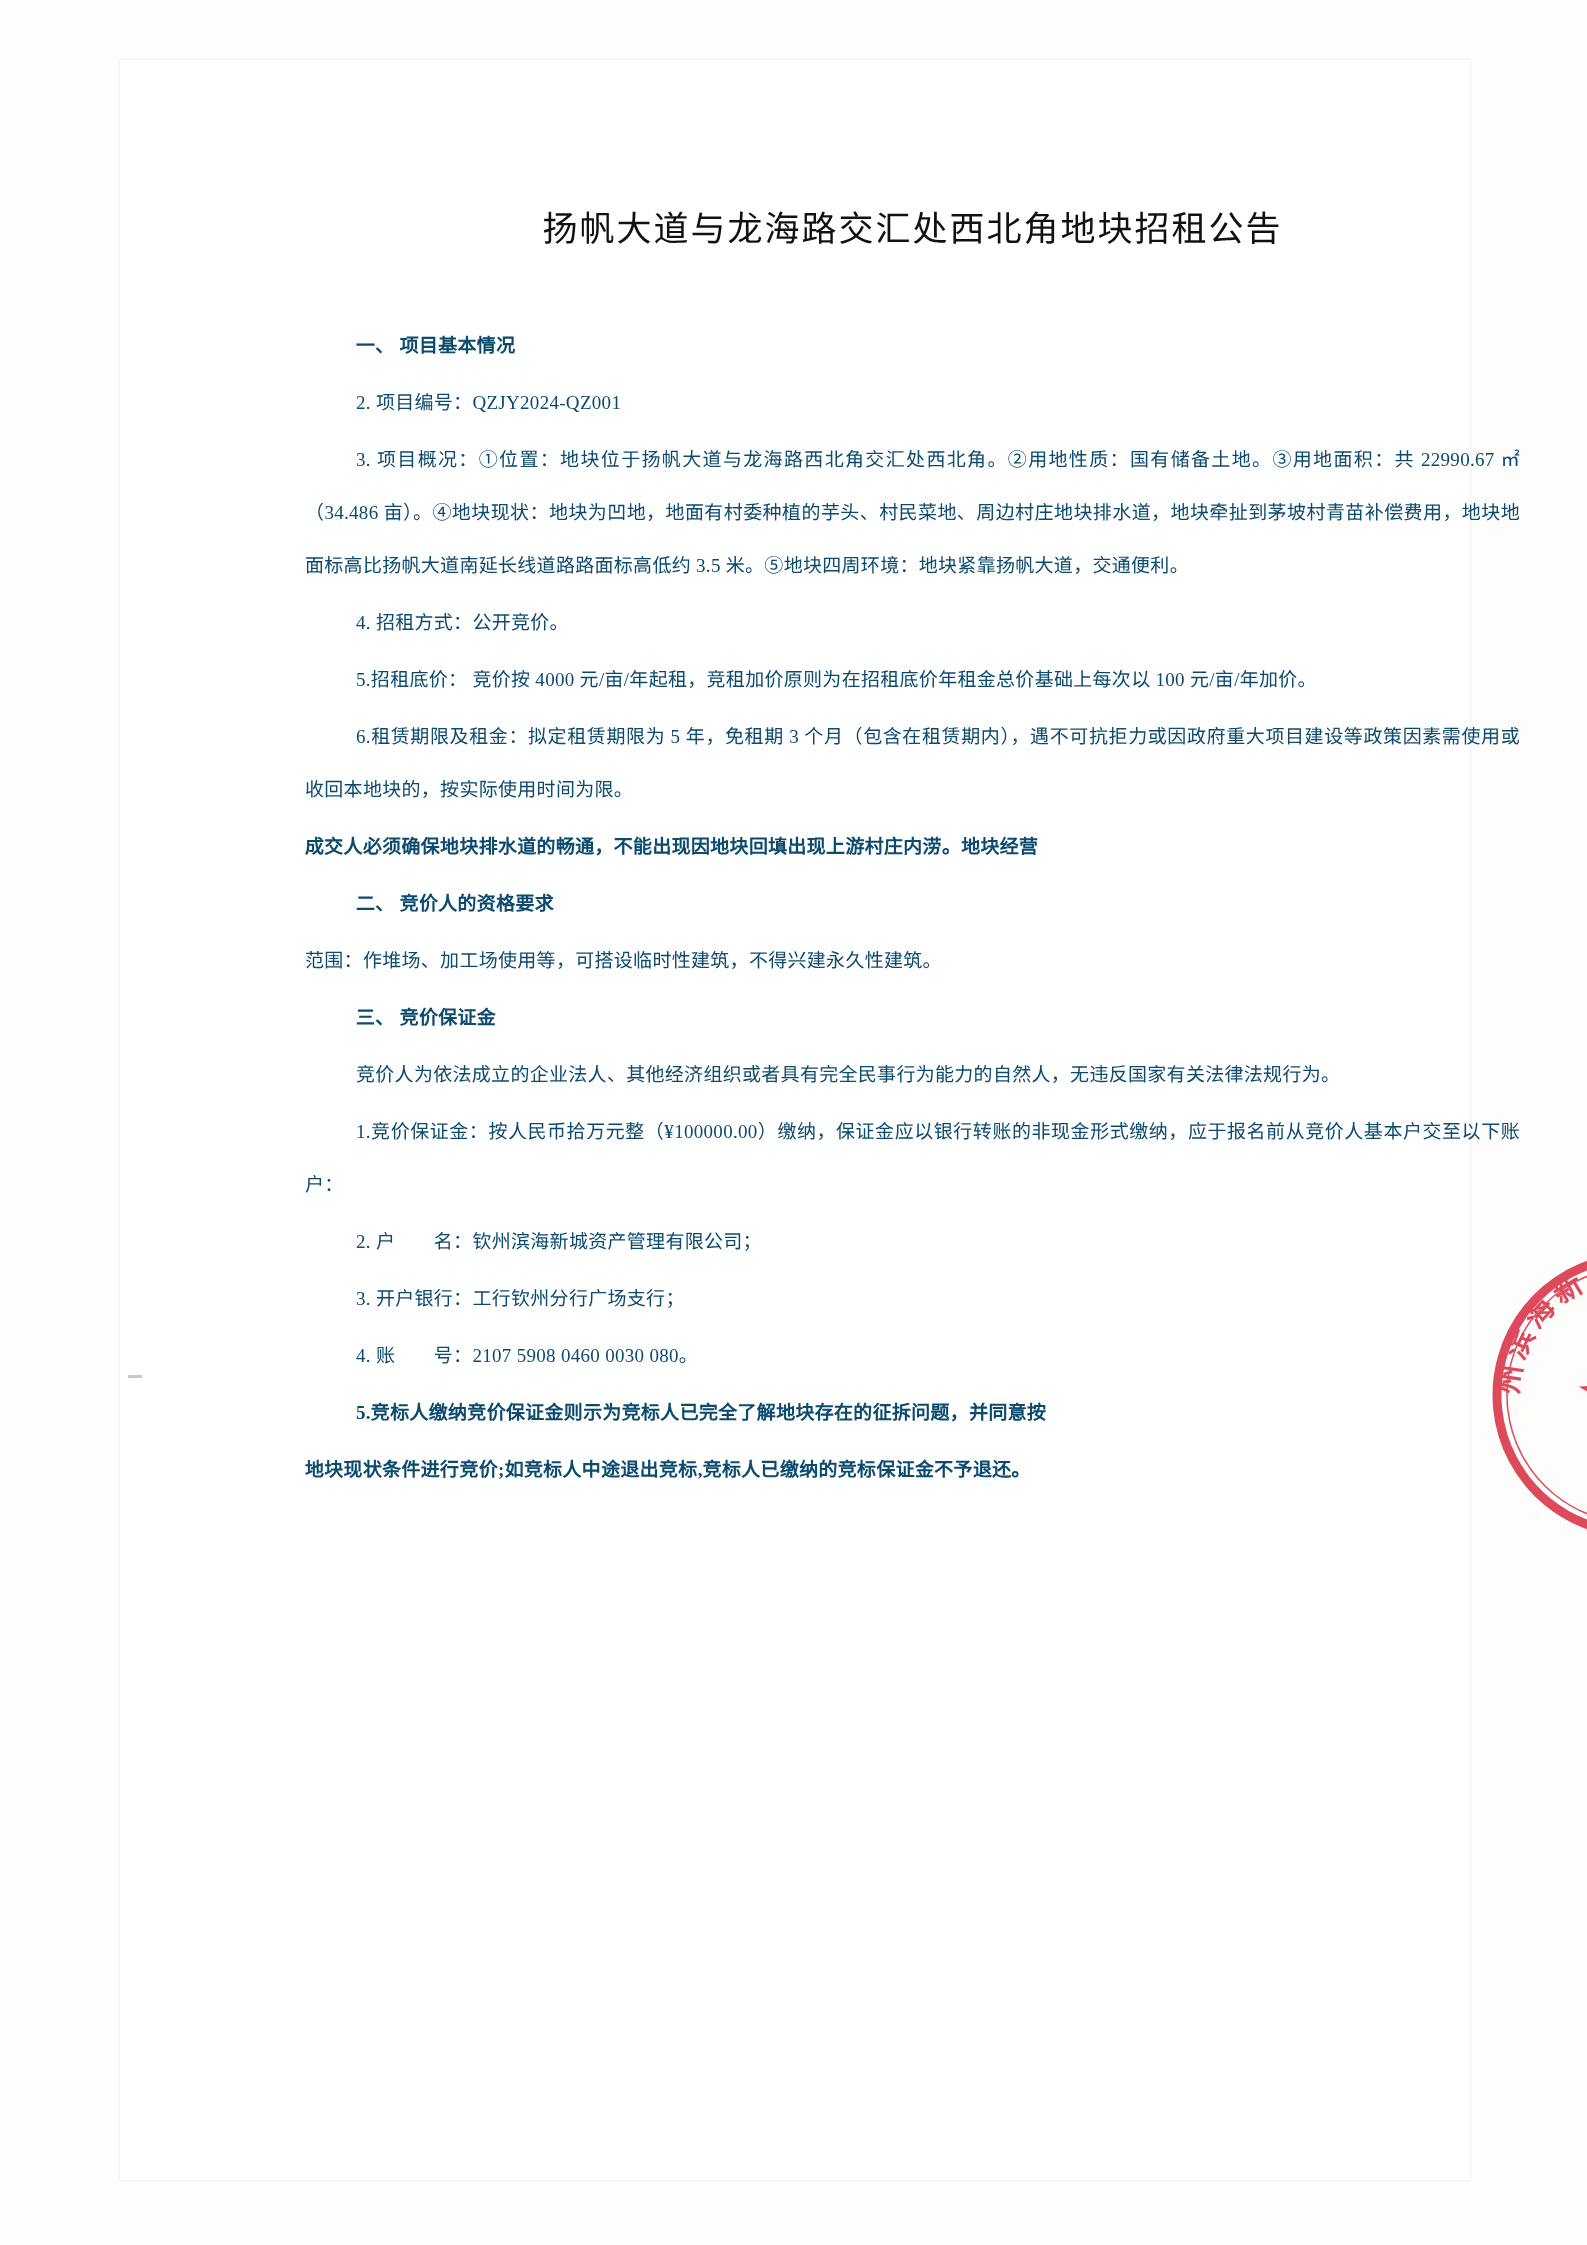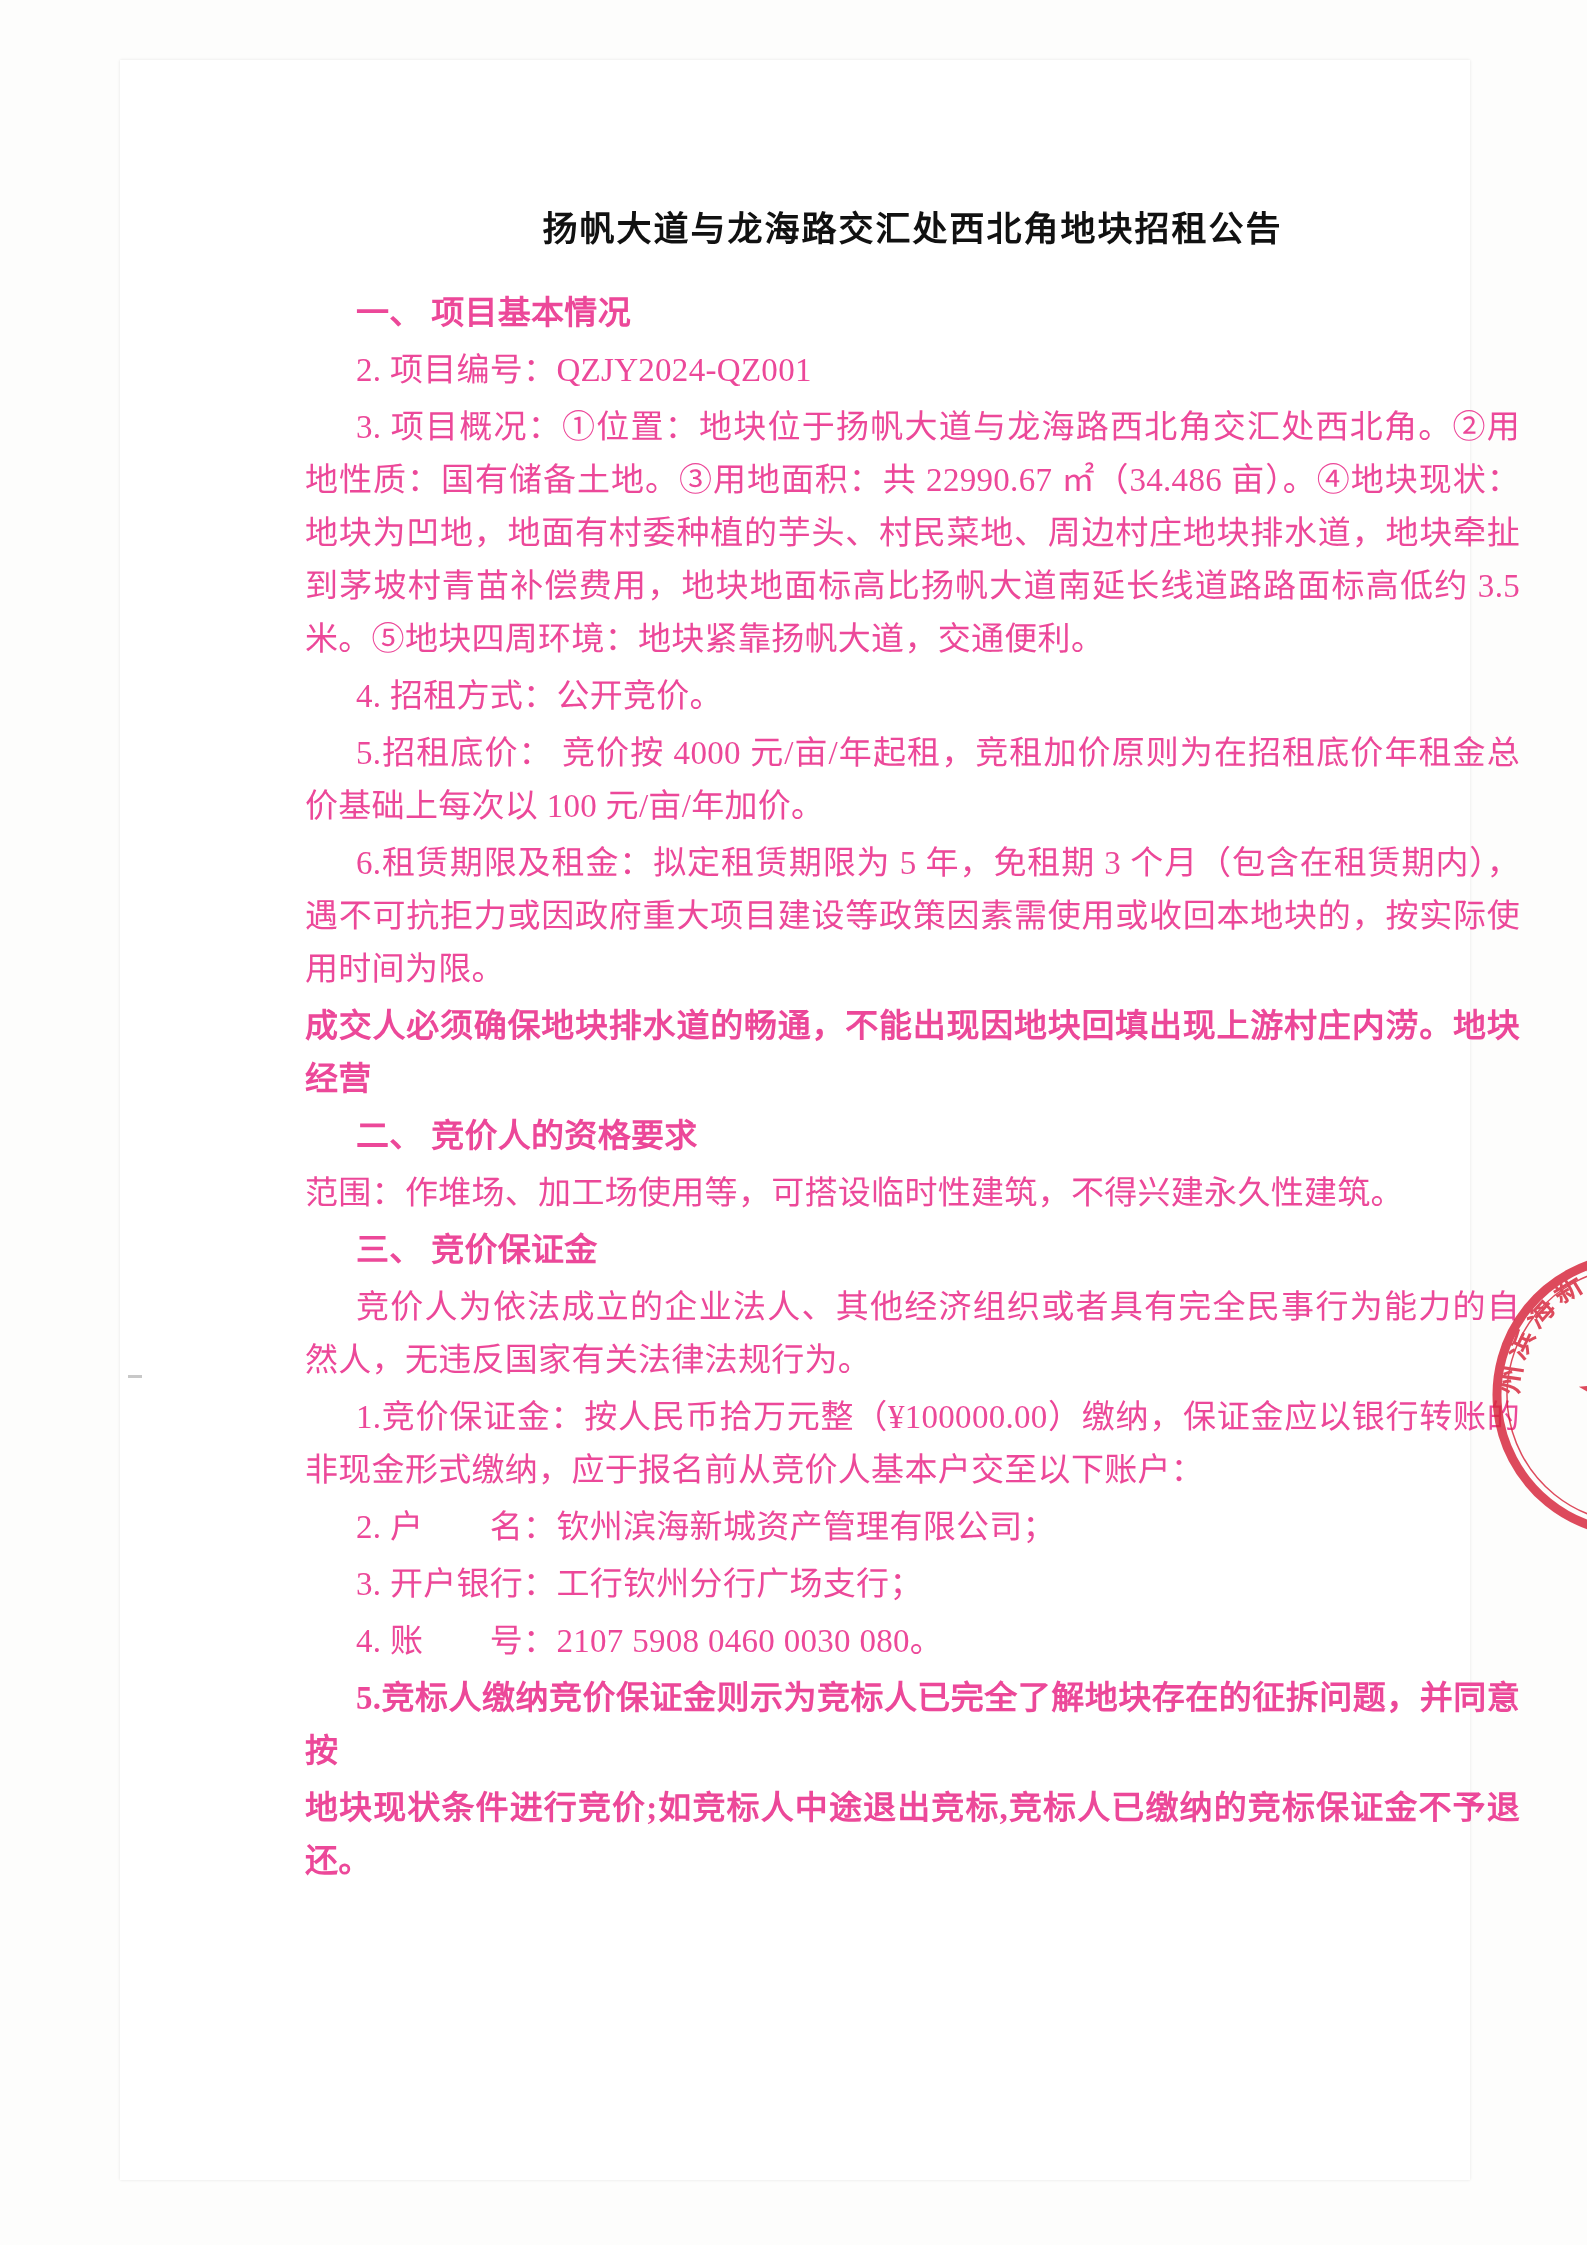--- a/index.html
+++ b/index.html
@@ -33,32 +33,32 @@
   }
   .content {
     position: absolute;
     left: 185px;
     top: 140px;
     width: 1215px;
   }
   .doc-title {
     text-align: center;
     font-size: 35px;
-    font-weight: bold;
+    font-weight: normal;
     letter-spacing: 2px;
-    margin: 0 0 36px 0;
+    margin: 0 0 68px 0;
     color: #111;
   }
   p.para {
-    font-size: 33px;
+    font-size: 19px;
     line-height: 53px;
     margin: 0 0 4px 0;
     text-align: justify;
     letter-spacing: 0.3px;
-    color: #ec4899;
+    color: #0c4a6e;
   }
   p.indent {
     text-indent: 51px;
   }
   p.noindent {
     text-indent: 0;
   }
   p.heading {
     text-indent: 51px;
     font-weight: bold;

